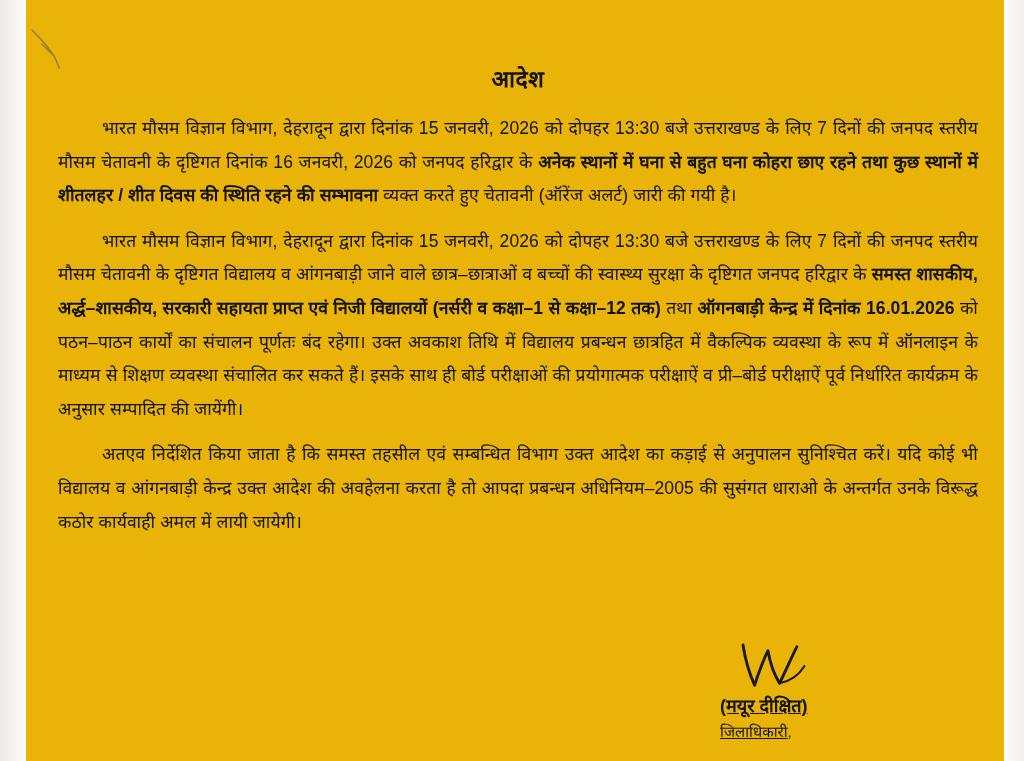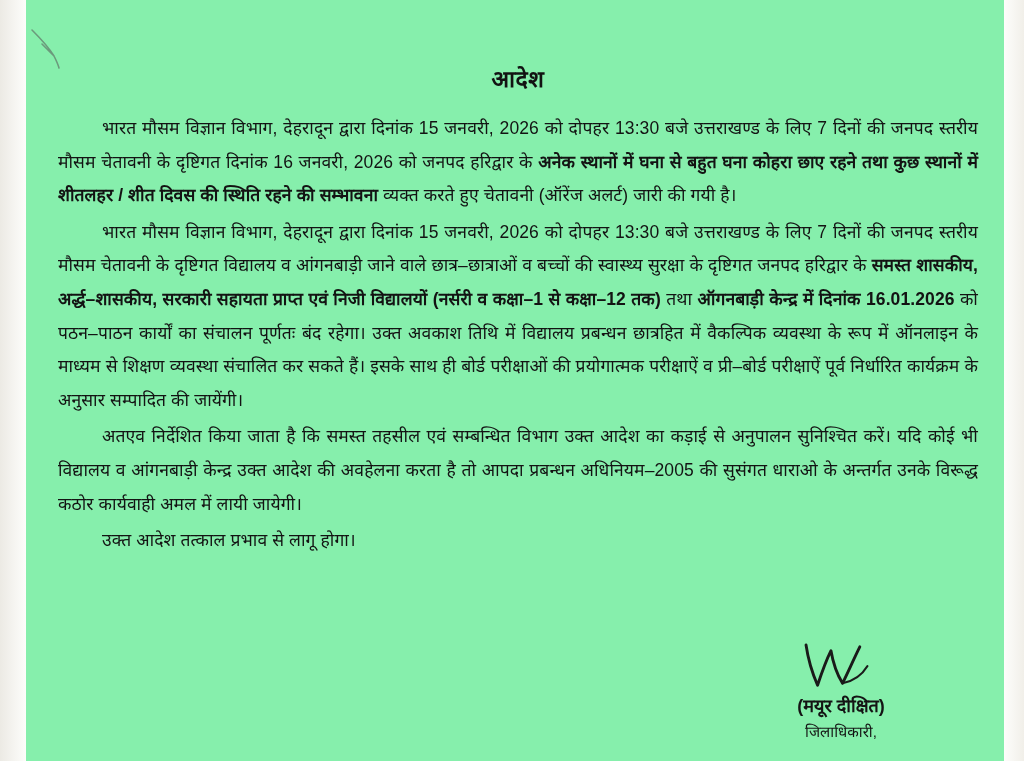--- a/index.html
+++ b/index.html
@@ -12,21 +12,21 @@
     height: 761px;
     overflow: hidden;
     font-family: "Liberation Sans", "DejaVu Sans", sans-serif;
     color: #141414;
     position: relative;
   }
   .page {
     position: relative;
     width: 1024px;
     height: 761px;
-    background: #86efac;
+    background: #eab308;
     box-sizing: border-box;
     padding: 40px 46px 20px 58px;
   }
   
   .page:before {
     content: "";
     position: absolute;
     left: 0; top: 0; bottom: 0;
     width: 26px;
     background: linear-gradient(to right, #eceae4 0%, #fdfdfb 100%);
@@ -61,36 +61,37 @@
 
   .body-text {
     font-size: 17.5px;
     line-height: 1.92;
     text-align: justify;
     text-justify: inter-word;
     color: #131313;
     letter-spacing: 0.1px;
   }
   .para {
-    margin: 3px 0 2px 0;
+    margin: 12px 0 2px 0;
     text-indent: 44px;
   }
   .para.tight {
     margin-bottom: 0;
   }
   .b {
     font-weight: 700;
   }
 
   .sign-block {
     position: absolute;
-    right: 68px;
+    right: 74px;
     bottom: 18px;
-    text-align: center;
+    text-align: left;
     width: 230px;
+    text-decoration: underline;
   }
   .signature {
     height: 48px;
     margin-bottom: -2px;
   }
   .sign-name {
     font-size: 18px;
     font-weight: 700;
     line-height: 1.55;
   }
@@ -117,23 +118,20 @@
     </p>
 
     <p class="para">
       <span>भारत मौसम विज्ञान विभाग, देहरादून द्वारा दिनांक 15 जनवरी, 2026 को दोपहर 13:30 बजे उत्तराखण्ड के लिए 7 दिनों की जनपद स्तरीय मौसम चेतावनी के दृष्टिगत विद्यालय व आंगनबाड़ी जाने वाले छात्र–छात्राओं व बच्चों की स्वास्थ्य सुरक्षा के दृष्टिगत जनपद हरिद्वार के </span><span class="b">समस्त शासकीय, अर्द्ध–शासकीय, सरकारी सहायता प्राप्त एवं निजी विद्यालयों (नर्सरी व कक्षा–1 से कक्षा–12 तक) </span><span>तथा </span><span class="b">ऑगनबाड़ी केन्द्र में दिनांक 16.01.2026 </span><span>को पठन–पाठन कार्यों का संचालन पूर्णतः बंद रहेगा। उक्त अवकाश तिथि में विद्यालय प्रबन्धन छात्रहित में वैकल्पिक व्यवस्था के रूप में ऑनलाइन के माध्यम से शिक्षण व्यवस्था संचालित कर सकते हैं। इसके साथ ही बोर्ड परीक्षाओं की प्रयोगात्मक परीक्षाऐं व प्री–बोर्ड परीक्षाऐं पूर्व निर्धारित कार्यक्रम के अनुसार सम्पादित की जायेंगी।</span>
     </p>
 
     <p class="para">
       <span>अतएव निर्देशित किया जाता है कि समस्त तहसील एवं सम्बन्धित विभाग उक्त आदेश का कड़ाई से अनुपालन सुनिश्चित करें। यदि कोई भी विद्यालय व आंगनबाड़ी केन्द्र उक्त आदेश की अवहेलना करता है तो आपदा प्रबन्धन अधिनियम–2005 की सुसंगत धाराओ के अन्तर्गत उनके विरूद्ध कठोर कार्यवाही अमल में लायी जायेगी।</span>
     </p>
 
-    <p class="para tight">
-      <span>उक्त आदेश तत्काल प्रभाव से लागू होगा।</span>
-    </p>
   </div>
 
   <div class="sign-block">
     <svg class="signature" viewBox="0 0 120 50" xmlns="http://www.w3.org/2000/svg">
       <path d="M24 2 C26 16, 30 30, 36 44 C40 32, 44 20, 50 8 C52 20, 56 32, 62 42 C68 30, 74 16, 80 4" stroke="#1a1a1a" stroke-width="3" fill="none" stroke-linecap="round" stroke-linejoin="round"></path>
       <path d="M62 42 C72 40, 82 34, 88 24" stroke="#1a1a1a" stroke-width="2.2" fill="none" stroke-linecap="round"></path>
     </svg>
     <div class="sign-name">(मयूर दीक्षित)</div>
     <div class="sign-role">जिलाधिकारी,</div>
   </div>

